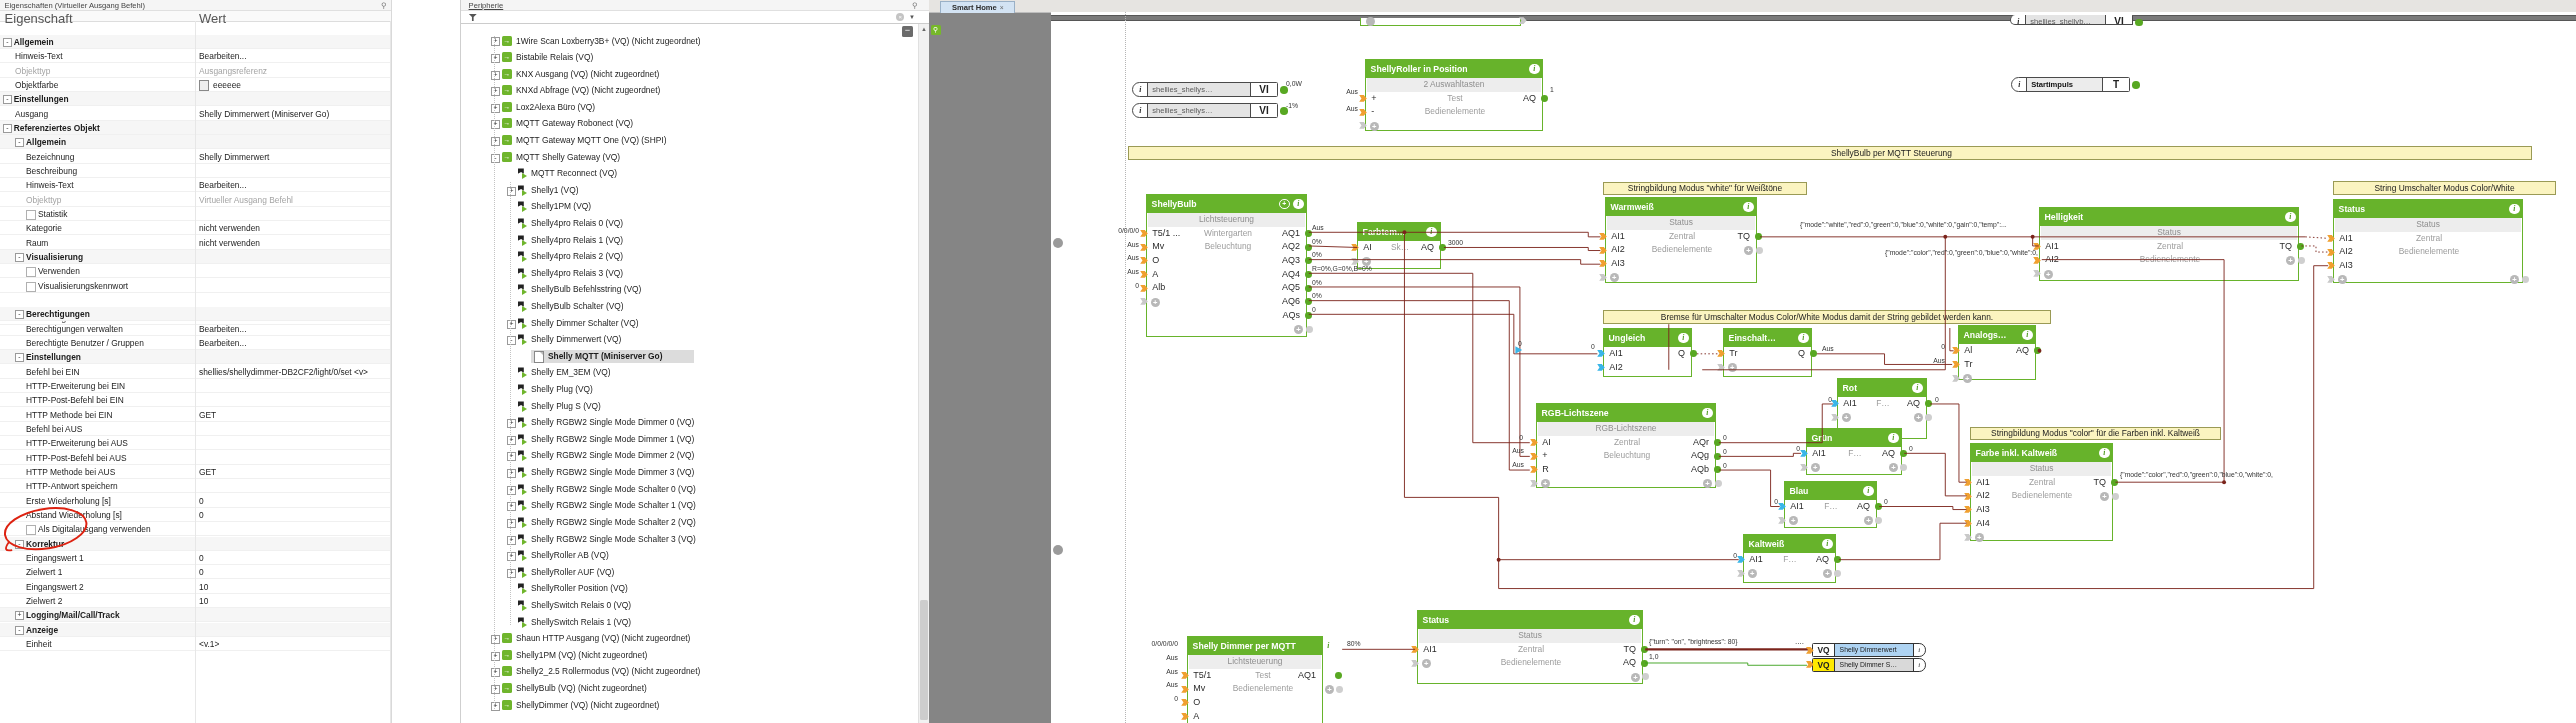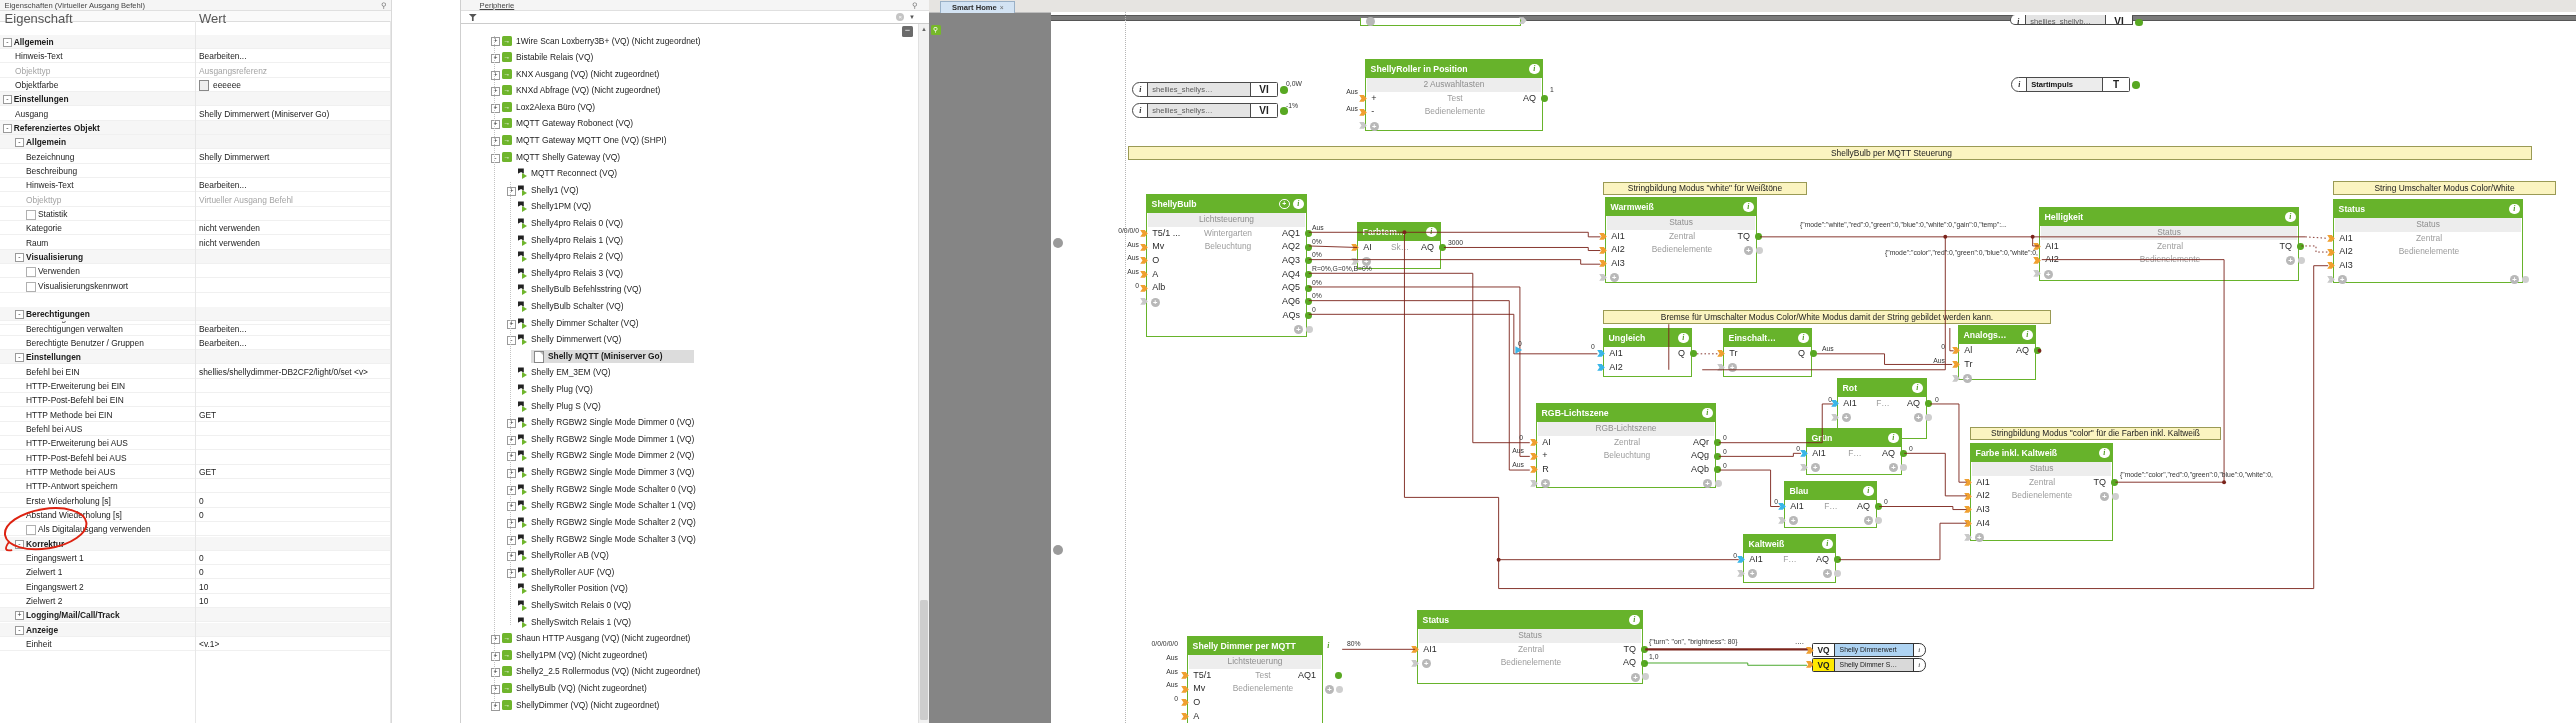--- a/index.html
+++ b/index.html
@@ -267,21 +267,21 @@
     <div class="vline" style="left:195px;"></div>
     <div class="vline" style="left:390px;"></div>
     <svg class="abs" style="left:0;top:502px;z-index:30;" width="99" height="58" viewBox="0 0 130 76">
       <ellipse cx="60" cy="35" rx="54" ry="26" fill="none" stroke="#dd2211" stroke-width="2.6" transform="rotate(-9 60 35)"></ellipse>
       <path d="M12,52 Q2,66 16,63" fill="none" stroke="#dd2211" stroke-width="2.4"></path>
     </svg>
   </section>
 
   <section class="abs" id="tree-panel">
     <div class="panel-title">
-      <span style="margin-left:14px;text-decoration:underline;">Peripherie</span>
+      <span style="margin-left:3px;text-decoration:underline;">Peripherie</span>
       <span class="pin" style="left:451px;">⚲</span>
     </div>
     <div id="filter-row">
       <span class="funnel"></span>
       <input class="abs" style="left: 20px; top: 0.8px; width: 410px; height: 9px; border: none; outline: none; font-size: 7.6px;" placeholder="">
       <span class="abs" style="left:435px;top:1.5px;width:8.4px;height:8.4px;border-radius:50%;background:#c4c4c4;color:#fff;font-size:6px;text-align:center;line-height:8.4px;">×</span>
       <span class="abs" style="left:448px;top:2.3px;color:#555;font-size:6px;">▼</span>
     </div>
     <div id="tree-rows" class="abs" style="left:0;top:23.6px;right:10.6px;bottom:0;overflow:hidden;">
         <div class="tree-row" style="top: 11.4px; left: 0px; right: 0px;">

